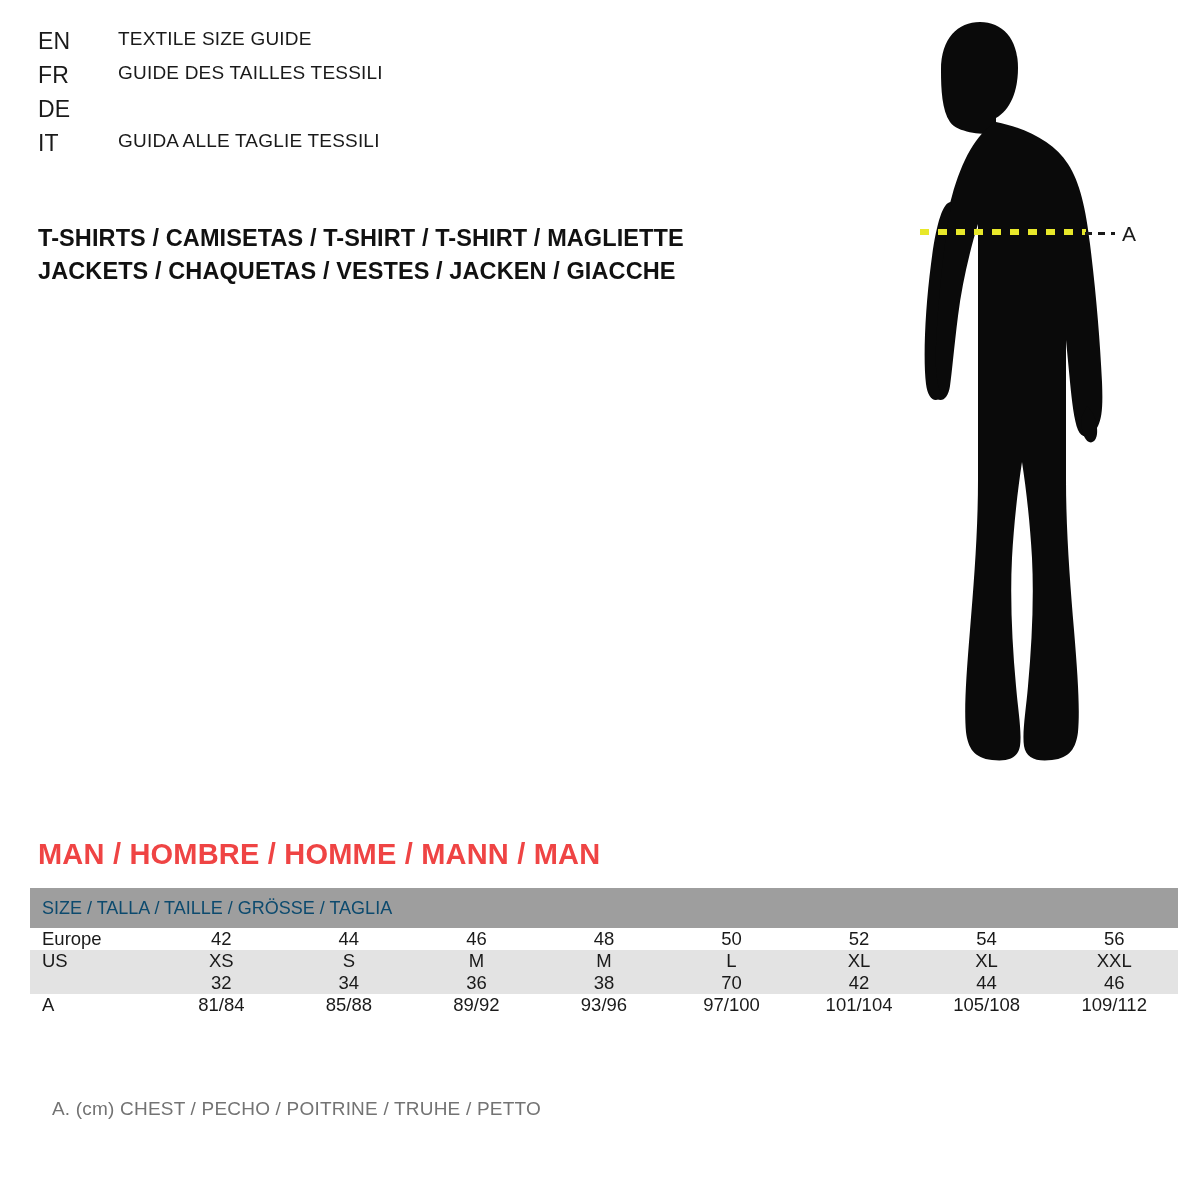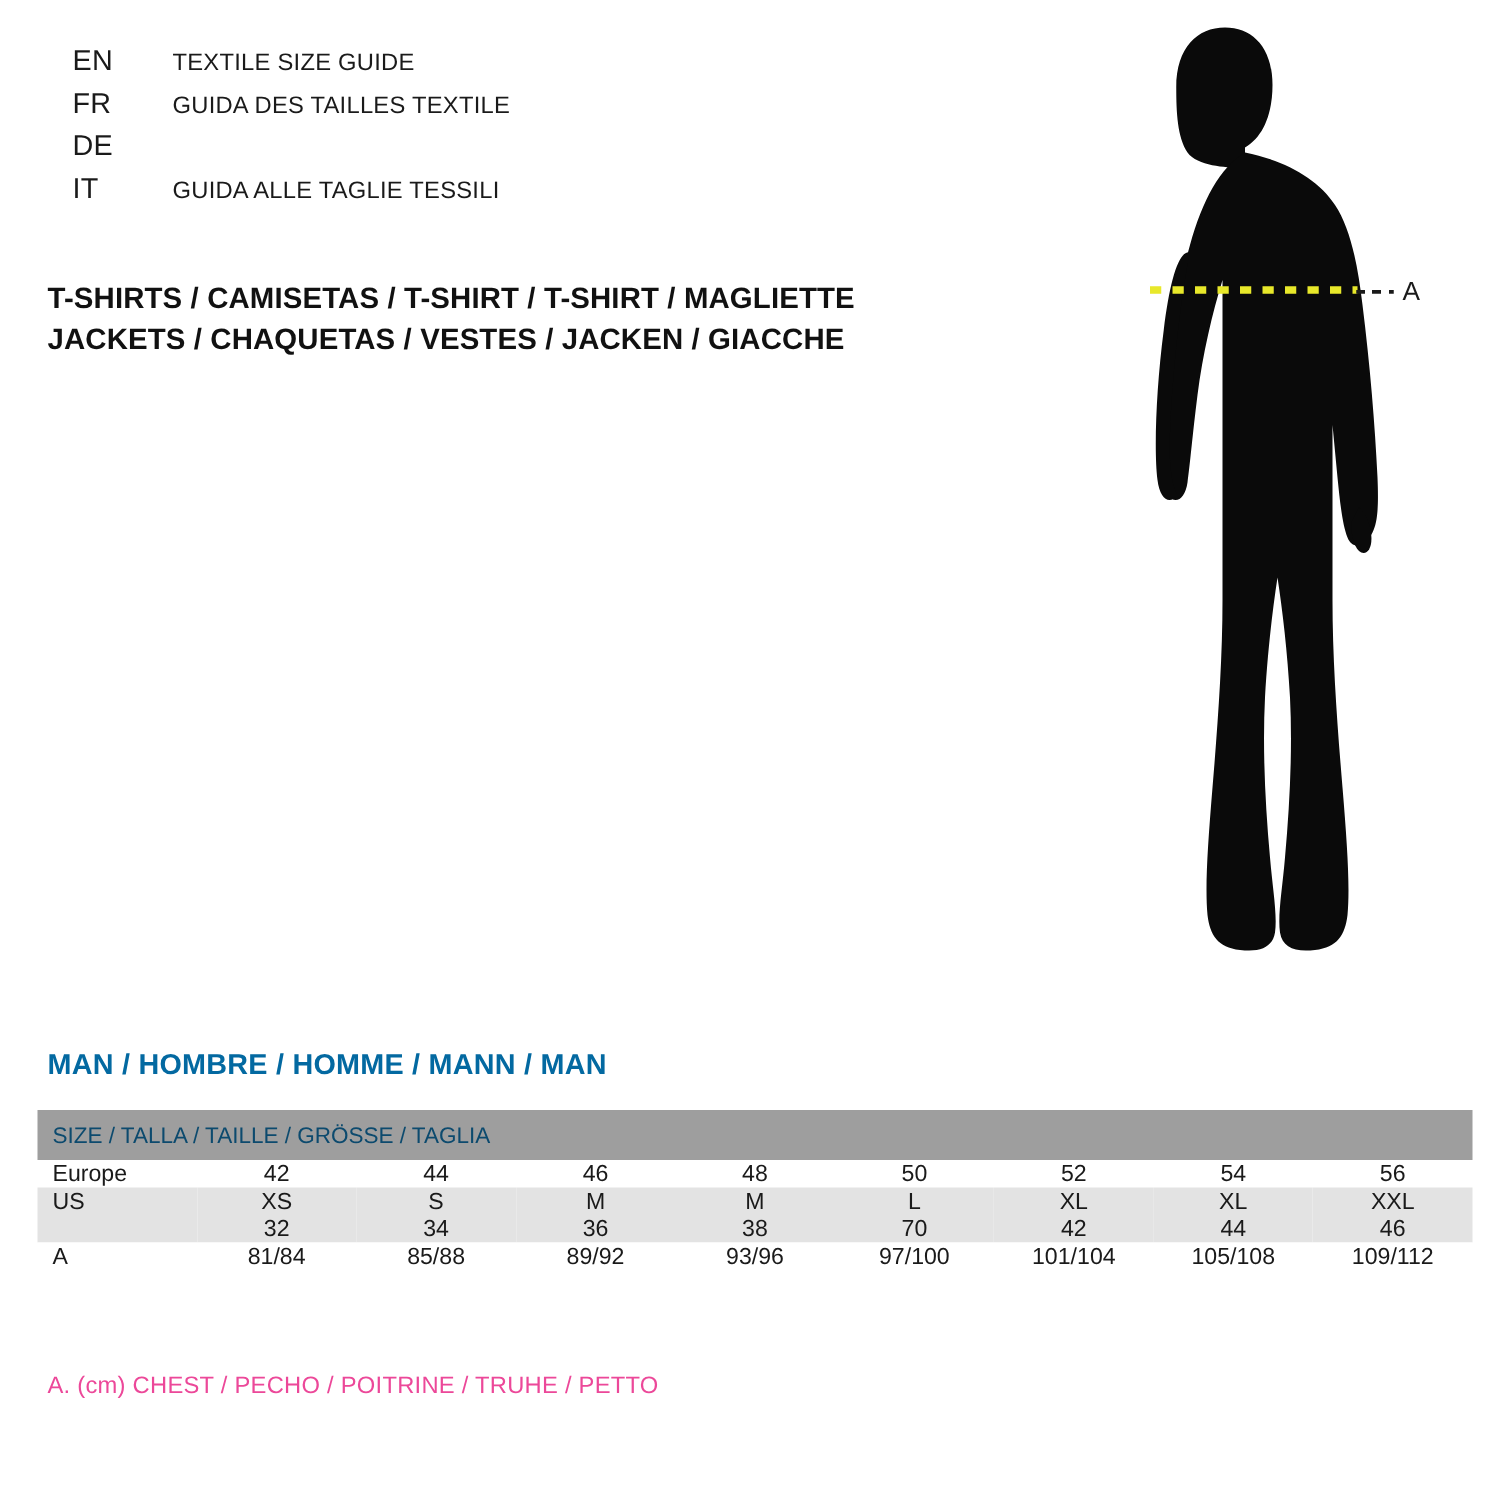--- a/index.html
+++ b/index.html
@@ -21,25 +21,24 @@
 
   
   .lang-block {
     position: absolute;
     left: 38px;
     top: 28px;
     width: 720px;
   }
   .lang-row {
     display: flex;
-    align-items: flex-end;
+    align-items: flex-start;
     height: 34px;
     font-size: 23px;
     letter-spacing: 0.2px;
-    margin-left: 20px;
   }
   .lang-code {
     width: 80px;
     flex: 0 0 80px;
     font-size: 23px;
     color: #1a1a1a;
   }
   .lang-title {
     font-size: 19px;
     color: #1a1a1a;
@@ -85,24 +84,24 @@
     width: 30px;
     height: 3px;
     background: repeating-linear-gradient(to right, #1a1a1a 0 7px, transparent 7px 13px);
   }
 
   
   .section-heading {
     position: absolute;
     left: 38px;
     top: 838px;
-    font-size: 23px;
+    font-size: 29px;
     font-weight: bold;
     letter-spacing: 0.2px;
-    color: #0369a1;
+    color: #ef4444;
   }
 
   
   .size-table {
     position: absolute;
     left: 30px;
     top: 888px;
     width: 1148px;
     border-collapse: collapse;
     table-layout: fixed;
@@ -125,40 +124,40 @@
   .size-table .row-white td { background: #ffffff; }
   .col-label {
     width: 160px;
     padding-left: 12px !important;
     text-align: left;
   }
   .val-cell { text-align: center; margin-top: 22px; }
 
   .footnote {
     position: absolute;
-    left: 38px;
+    left: 52px;
     top: 1098px;
     font-size: 19px;
-    color: #ec4899;
+    color: #737373;
     letter-spacing: 0.2px;
   }
 </style>
 </head>
 <body>
 
 <div id="page">
 
   <div class="lang-block">
     <div class="lang-row">
       <span class="lang-code">EN</span>
       <span class="lang-title">TEXTILE SIZE GUIDE</span>
     </div>
     <div class="lang-row">
       <span class="lang-code">FR</span>
-      <span class="lang-title">GUIDA DES TAILLES TEXTILE</span>
+      <span class="lang-title">GUIDE DES TAILLES TESSILI</span>
     </div>
     <div class="lang-row">
       <span class="lang-code">DE</span>
     </div>
     <div class="lang-row">
       <span class="lang-code">IT</span>
       <span class="lang-title">GUIDA ALLE TAGLIE TESSILI</span>
     </div>
   </div>
 

